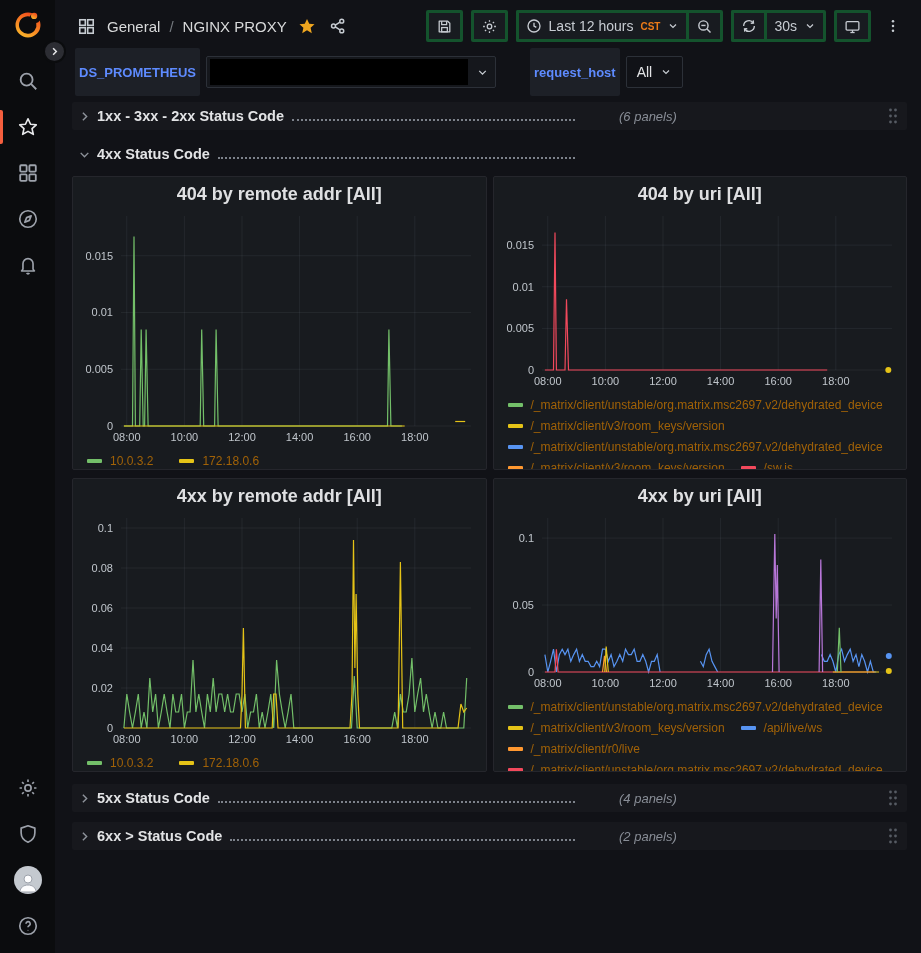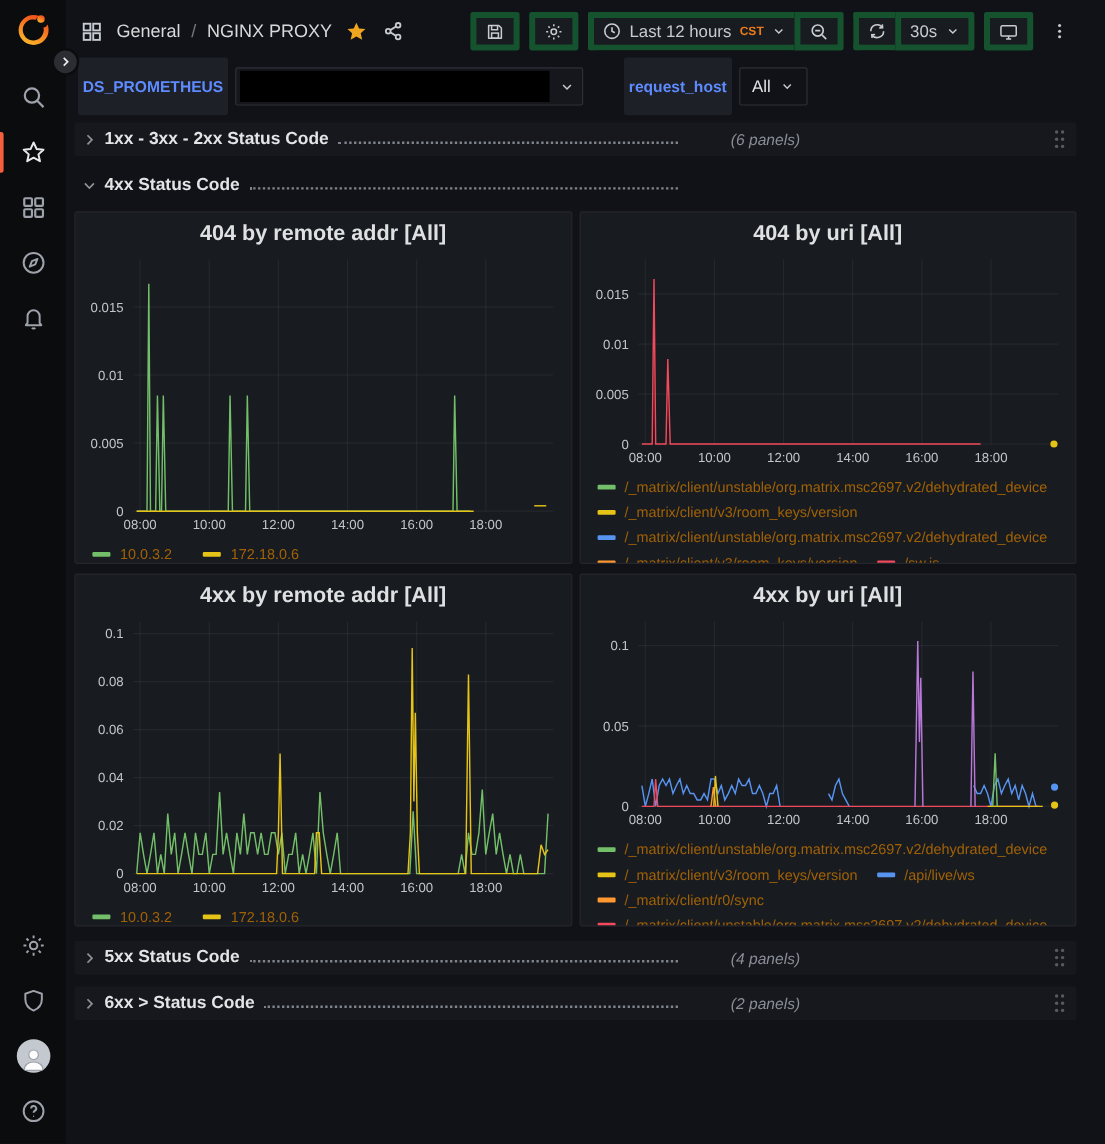--- a/index.html
+++ b/index.html
@@ -12,30 +12,30 @@
   .sb-item { width:55px; height:46px; display:flex; align-items:center; justify-content:center; position:relative; cursor:pointer; color:#9da2ab; }
   .sb-item svg { stroke:#9da2ab; }
   .sb-item.active::before { content:""; position:absolute; left:0; top:6px; bottom:6px; width:3px; background:#f55f3e; border-radius:0 2px 2px 0; }
   .sb-item.active svg { stroke:#e9eaec; }
   .sb-spacer { flex:1; }
   .sb-bottom { margin-bottom:4px; display:flex; flex-direction:column; align-items:center; }
   .avatar-circle { width:28px; height:28px; border-radius:50%; background:#c4c9cf; display:flex; align-items:flex-end; justify-content:center; overflow:hidden; }
   .expand-btn { position:absolute; left:43px; top:40px; width:23px; height:23px; border-radius:50%; background:#2c2d33; border:2px solid #0b0c0e; display:flex; align-items:center; justify-content:center; cursor:pointer; z-index:6; }
 
   
-  .main { position:absolute; left:45px; top:0; width:866px; height:100%; }
+  .main { position:absolute; left:55px; top:0; width:866px; height:100%; }
 
   .page-header { height:52px; display:flex; align-items:center; justify-content:space-between; padding:0 14px 0 20px; }
   .breadcrumb { display:flex; align-items:center; gap:9px; font-size:15px; }
   .crumb { color:#d8d9da; cursor:pointer; }
   .crumb-sep { color:#75797f; }
   .icon-btn-bare { background:none; border:none; cursor:pointer; display:flex; align-items:center; padding:2px; }
 
   .toolbar { display:flex; align-items:center; gap:8px; }
-  .tbtn { height:32px; min-width:32px; background:#181b20; border:5px solid #14532d; border-radius:2px; color:#c7ccd2; display:flex; align-items:center; justify-content:center; gap:7px; padding:0 7px; font-size:14px; cursor:pointer; }
+  .tbtn { height:32px; min-width:32px; background:#181b20; border:3px solid #14532d; border-radius:2px; color:#c7ccd2; display:flex; align-items:center; justify-content:center; gap:7px; padding:0 7px; font-size:14px; cursor:pointer; }
   .tbtn .orange { color:#eb7b18; font-weight:700; font-size:10px; }
   .btn-group { display:flex; }
   .btn-group .tbtn:first-child { border-right:none; border-radius:2px 0 0 2px; }
   .btn-group .tbtn:last-child { border-radius:0 2px 2px 0; }
   .kebab-btn { background:none; border:none; cursor:pointer; padding:4px 6px; display:flex; }
 
   .submenu { height:40px; display:flex; align-items:center; padding:0 14px 0 20px; gap:6px; }
   .pill-label { height:48px; display:flex; align-items:center; padding:0 4px; background:#1d2027; border-radius:2px; color:#5e8bff; font-size:13px; font-weight:600; cursor:pointer; }
   .var-dropdown { width:290px; height:32px; border:1px solid #2c3038; border-radius:2px; background:#15171c; display:flex; align-items:center; cursor:pointer; }
   .var-dropdown .redacted { flex:1; height:26px; margin:3px 2px 3px 3px; background:#000; }
@@ -472,21 +472,21 @@
             <div class="legend-item">
               <span class="swatch" style="background: rgb(229, 195, 23);"></span>
               <span>/_matrix/client/v3/room_keys/version</span>
             </div>
             <div class="legend-item">
               <span class="swatch" style="background: rgb(87, 148, 242);"></span>
               <span>/api/live/ws</span>
             </div>
             <div class="legend-item">
               <span class="swatch" style="background: rgb(255, 152, 48);"></span>
-              <span>/_matrix/client/r0/sync</span>
+              <span>/_matrix/client/r0/live</span>
             </div>
             <div class="legend-item">
               <span class="swatch" style="background: rgb(242, 73, 92);"></span>
               <span>/_matrix/client/unstable/org.matrix.msc2697.v2/dehydrated_device</span>
             </div>
           </div>
       </section>
     </div>
 
     <div class="row-head collapsed mb10">

